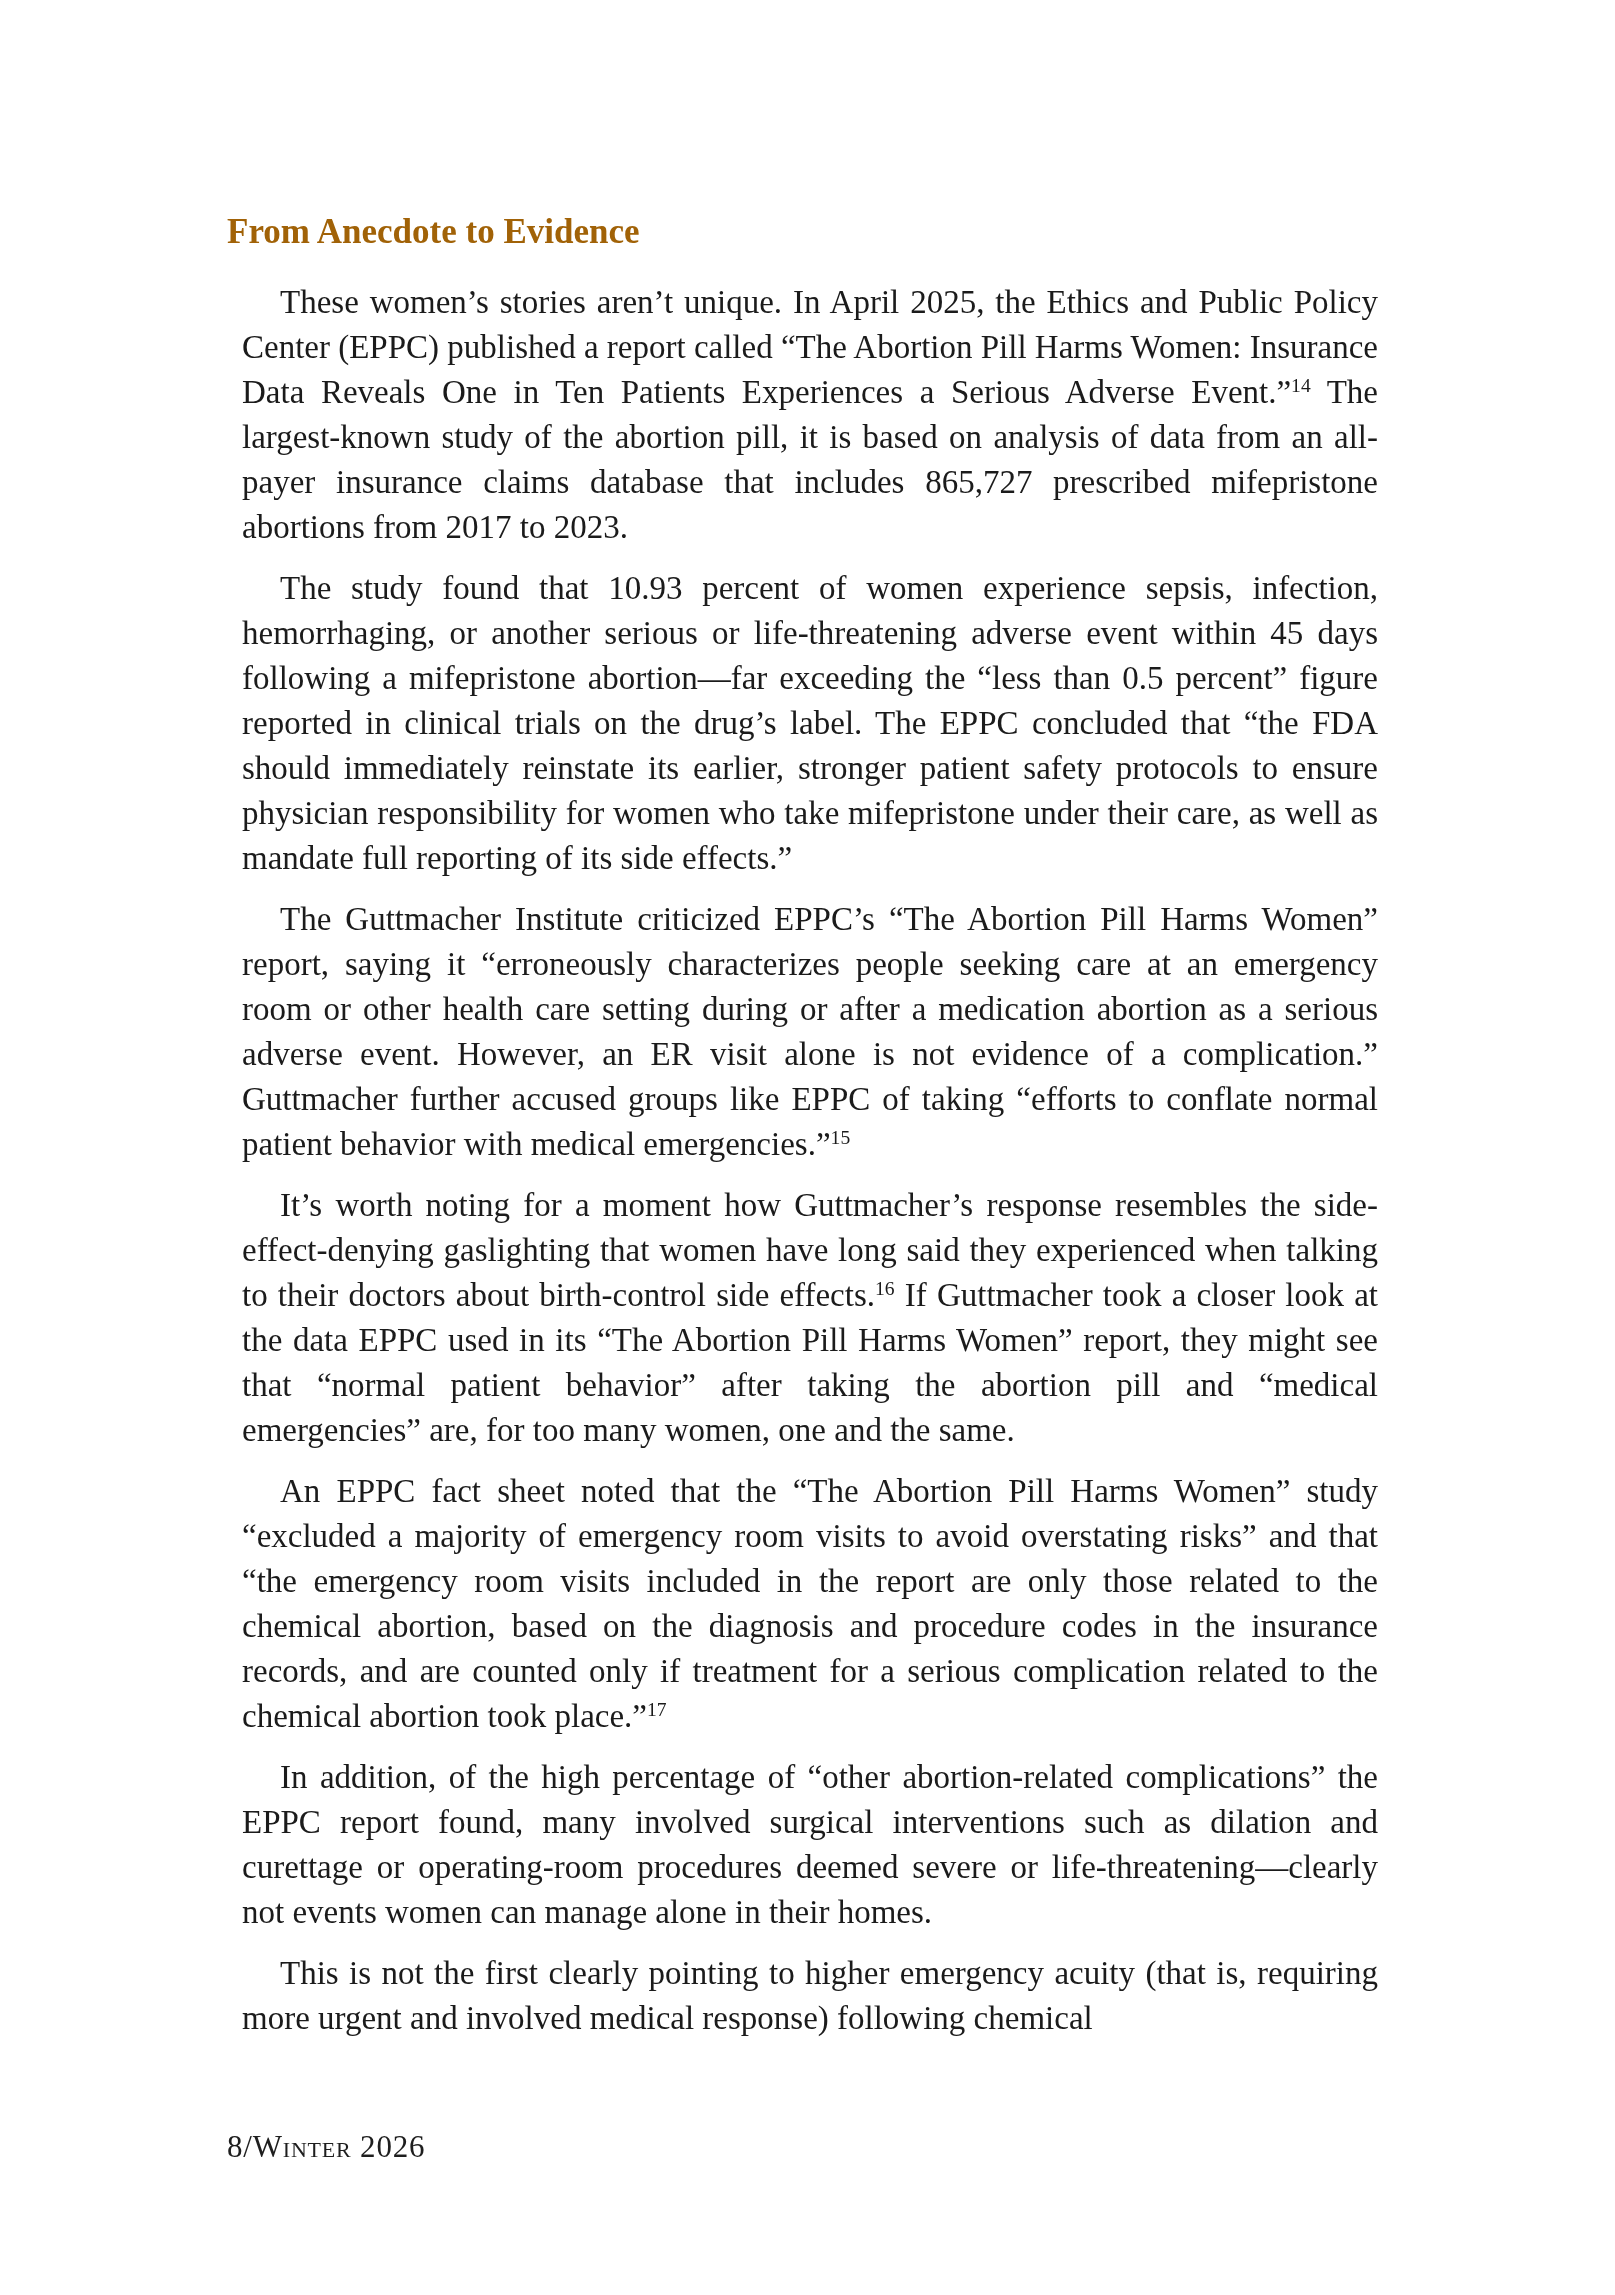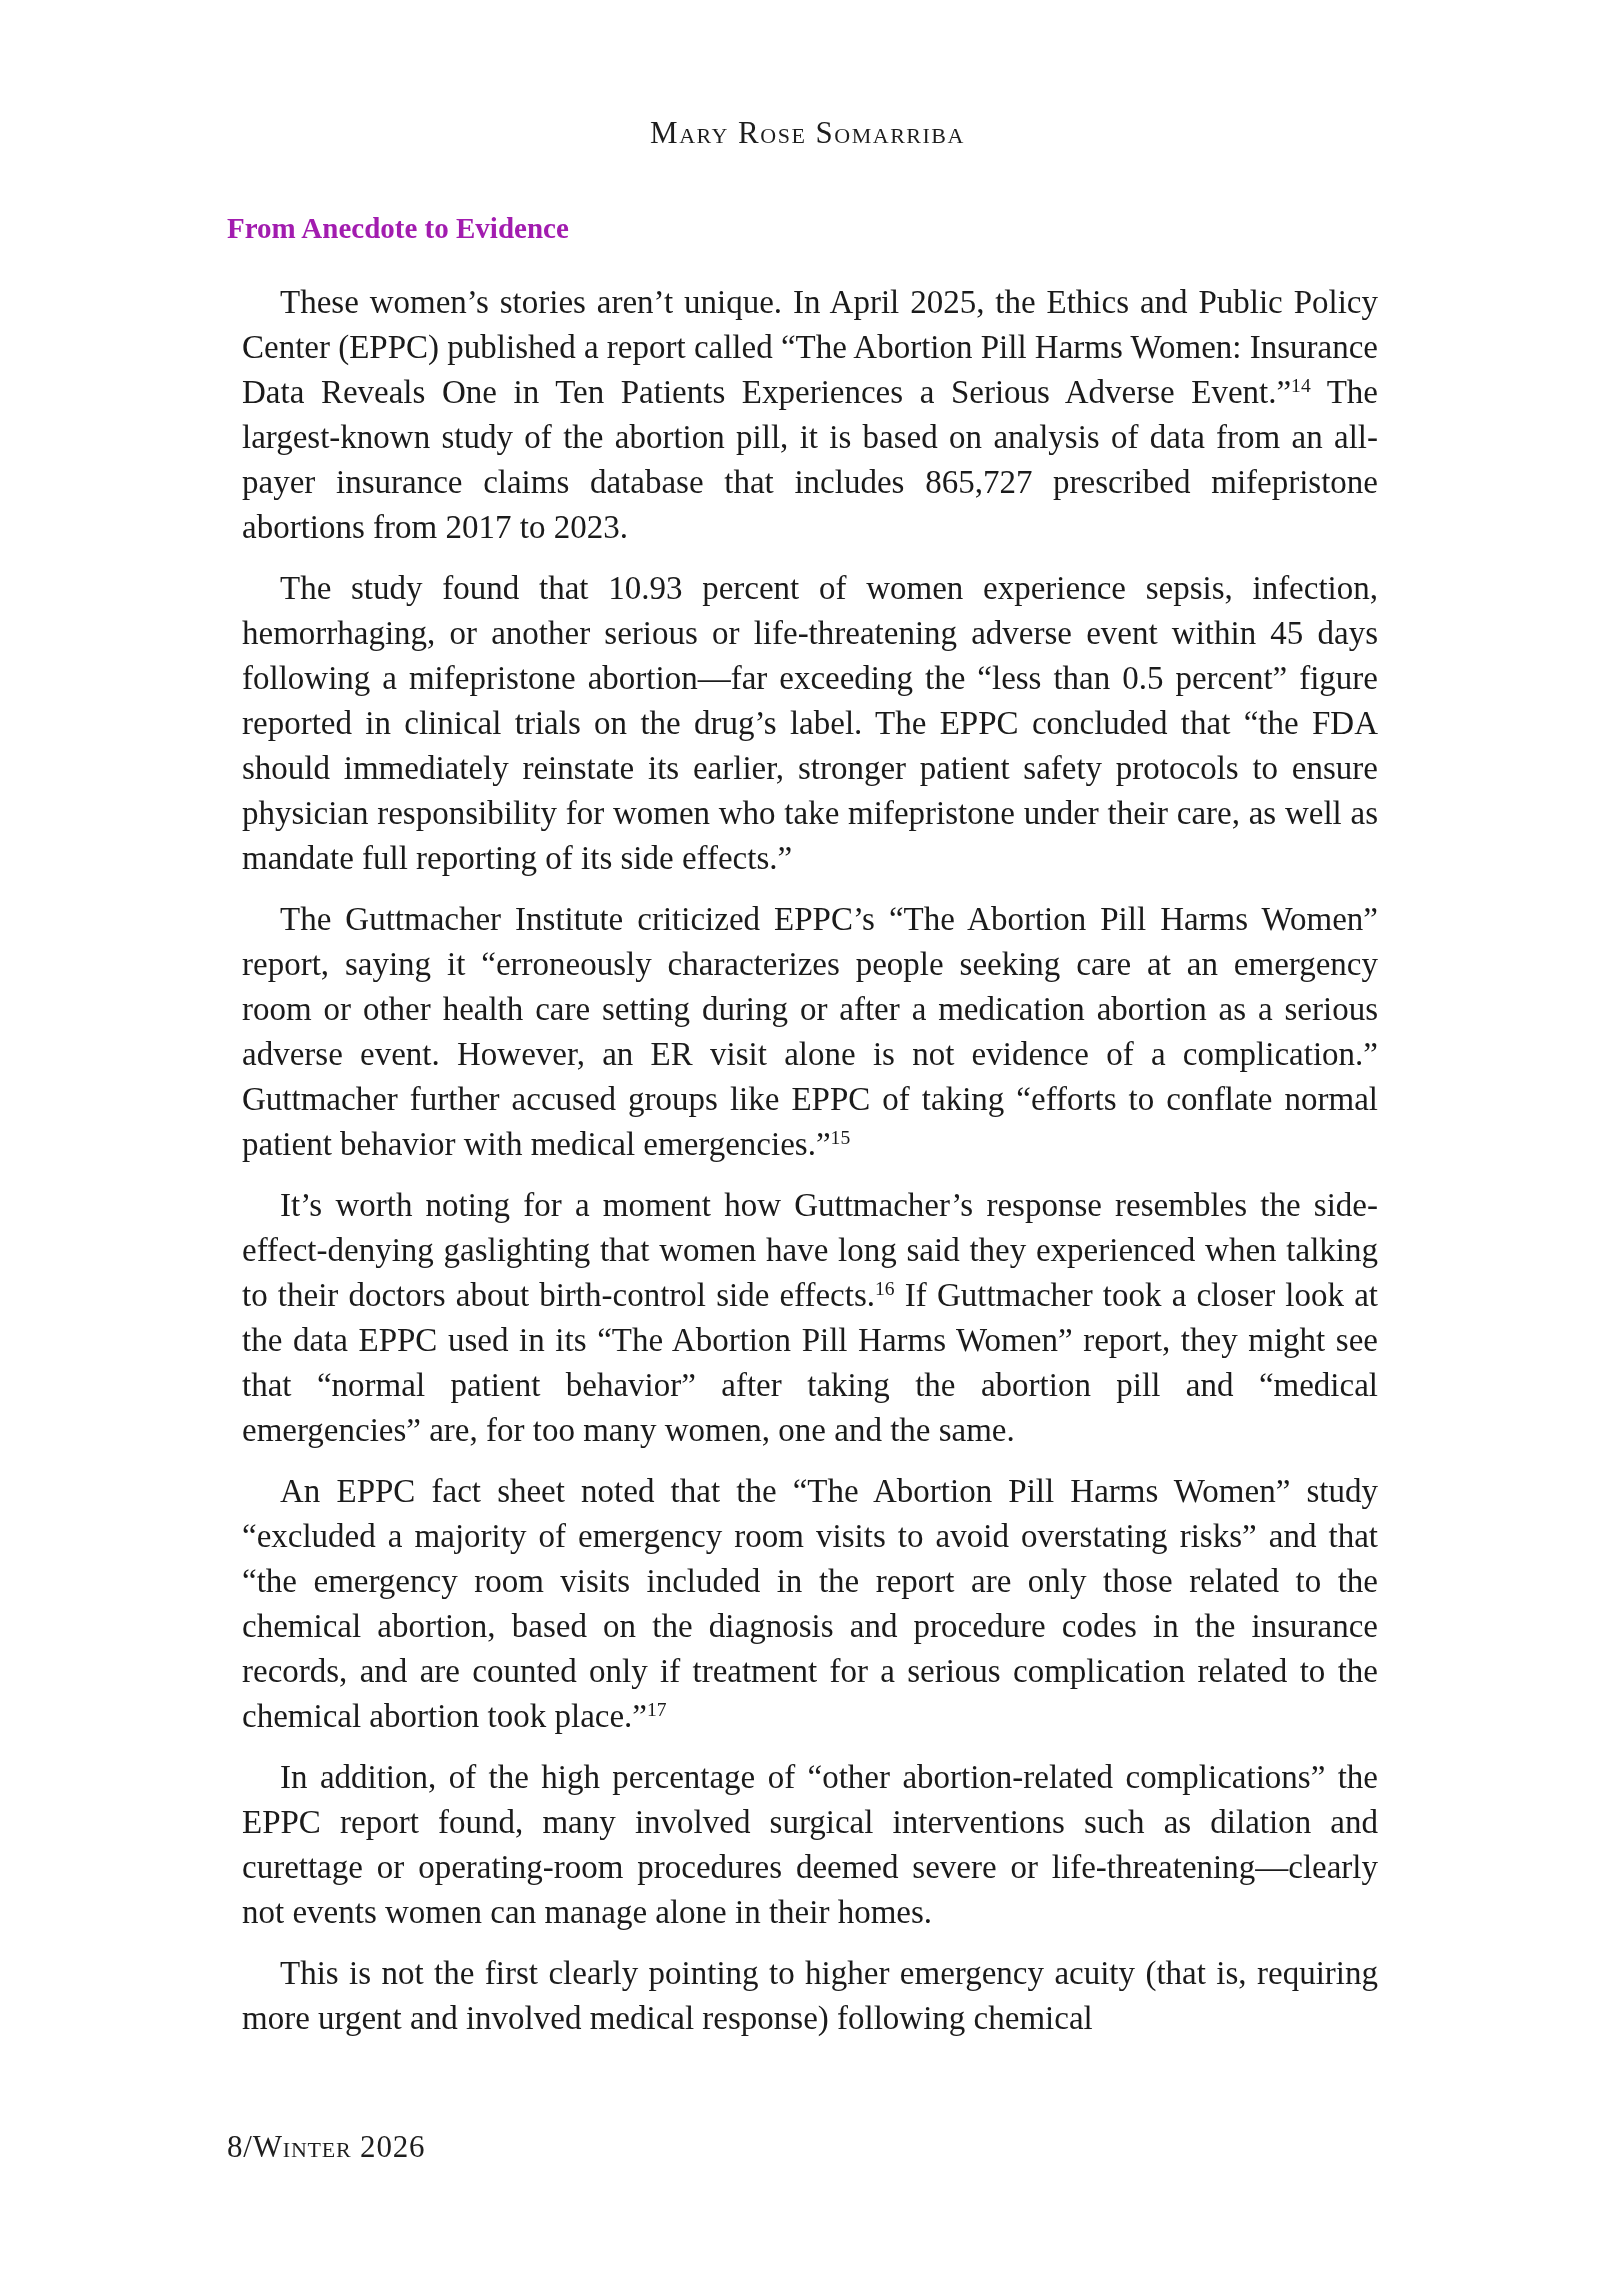--- a/index.html
+++ b/index.html
@@ -25,23 +25,23 @@
     font-variant: small-caps;
     font-size: 31px;
     letter-spacing: 1.5px;
     color: #1e1e1e;
   }
   .section-heading {
     position: absolute;
     top: 212px;
     left: 227px;
     margin: 0;
-    font-size: 29px;
+    font-size: 35px;
     font-weight: bold;
-    color: #a21caf;
+    color: #a16207;
   }
   .body-text {
     position: absolute;
     top: 264px;
     left: 226px;
     width: 1168px;
     font-size: 33px;
     line-height: 45px;
     text-align: justify;
     color: #1b1b1b;
@@ -67,21 +67,20 @@
     letter-spacing: 0.8px;
     color: #1e1e1e;
     text-align: center;
   }
 </style>
 </head>
 <body>
 
 <div class="page">
 
-  <div class="author-header">Mary Rose Somarriba</div>
 
   <h2 class="section-heading">From Anecdote to Evidence</h2>
 
   <div class="body-text">
       <p>These women’s stories aren’t unique. In April 2025, the Ethics and Public Policy Center (EPPC) published a report called “The Abortion Pill Harms Women: Insurance Data Reveals One in Ten Patients Experiences a Serious Adverse Event.”<sup>14</sup> The largest-known study of the abortion pill, it is based on analysis of data from an all-payer insurance claims database that includes 865,727 prescribed mifepristone abortions from 2017 to 2023.</p>
       <p>The study found that 10.93 percent of women experience sepsis, infection, hemorrhaging, or another serious or life-threatening adverse event within 45 days following a mifepristone abortion—far exceeding the “less than 0.5 percent” figure reported in clinical trials on the drug’s label. The EPPC concluded that “the FDA should immediately reinstate its earlier, stronger patient safety protocols to ensure physician responsibility for women who take mifepristone under their care, as well as mandate full reporting of its side effects.”</p>
       <p>The Guttmacher Institute criticized EPPC’s “The Abortion Pill Harms Women” report, saying it “erroneously characterizes people seeking care at an emergency room or other health care setting during or after a medication abortion as a serious adverse event. However, an ER visit alone is not evidence of a complication.” Guttmacher further accused groups like EPPC of taking “efforts to conflate normal patient behavior with medical emergencies.”<sup>15</sup></p>
       <p>It’s worth noting for a moment how Guttmacher’s response resembles the side-effect-denying gaslighting that women have long said they experienced when talking to their doctors about birth-control side effects.<sup>16</sup> If Guttmacher took a closer look at the data EPPC used in its “The Abortion Pill Harms Women” report, they might see that “normal patient behavior” after taking the abortion pill and “medical emergencies” are, for too many women, one and the same.</p>
       <p>An EPPC fact sheet noted that the “The Abortion Pill Harms Women” study “excluded a majority of emergency room visits to avoid overstating risks” and that “the emergency room visits included in the report are only those related to the chemical abortion, based on the diagnosis and procedure codes in the insurance records, and are counted only if treatment for a serious complication related to the chemical abortion took place.”<sup>17</sup></p>
       <p>In addition, of the high percentage of “other abortion-related complications” the EPPC report found, many involved surgical interventions such as dilation and curettage or operating-room procedures deemed severe or life-threatening—clearly not events women can manage alone in their homes.</p>

